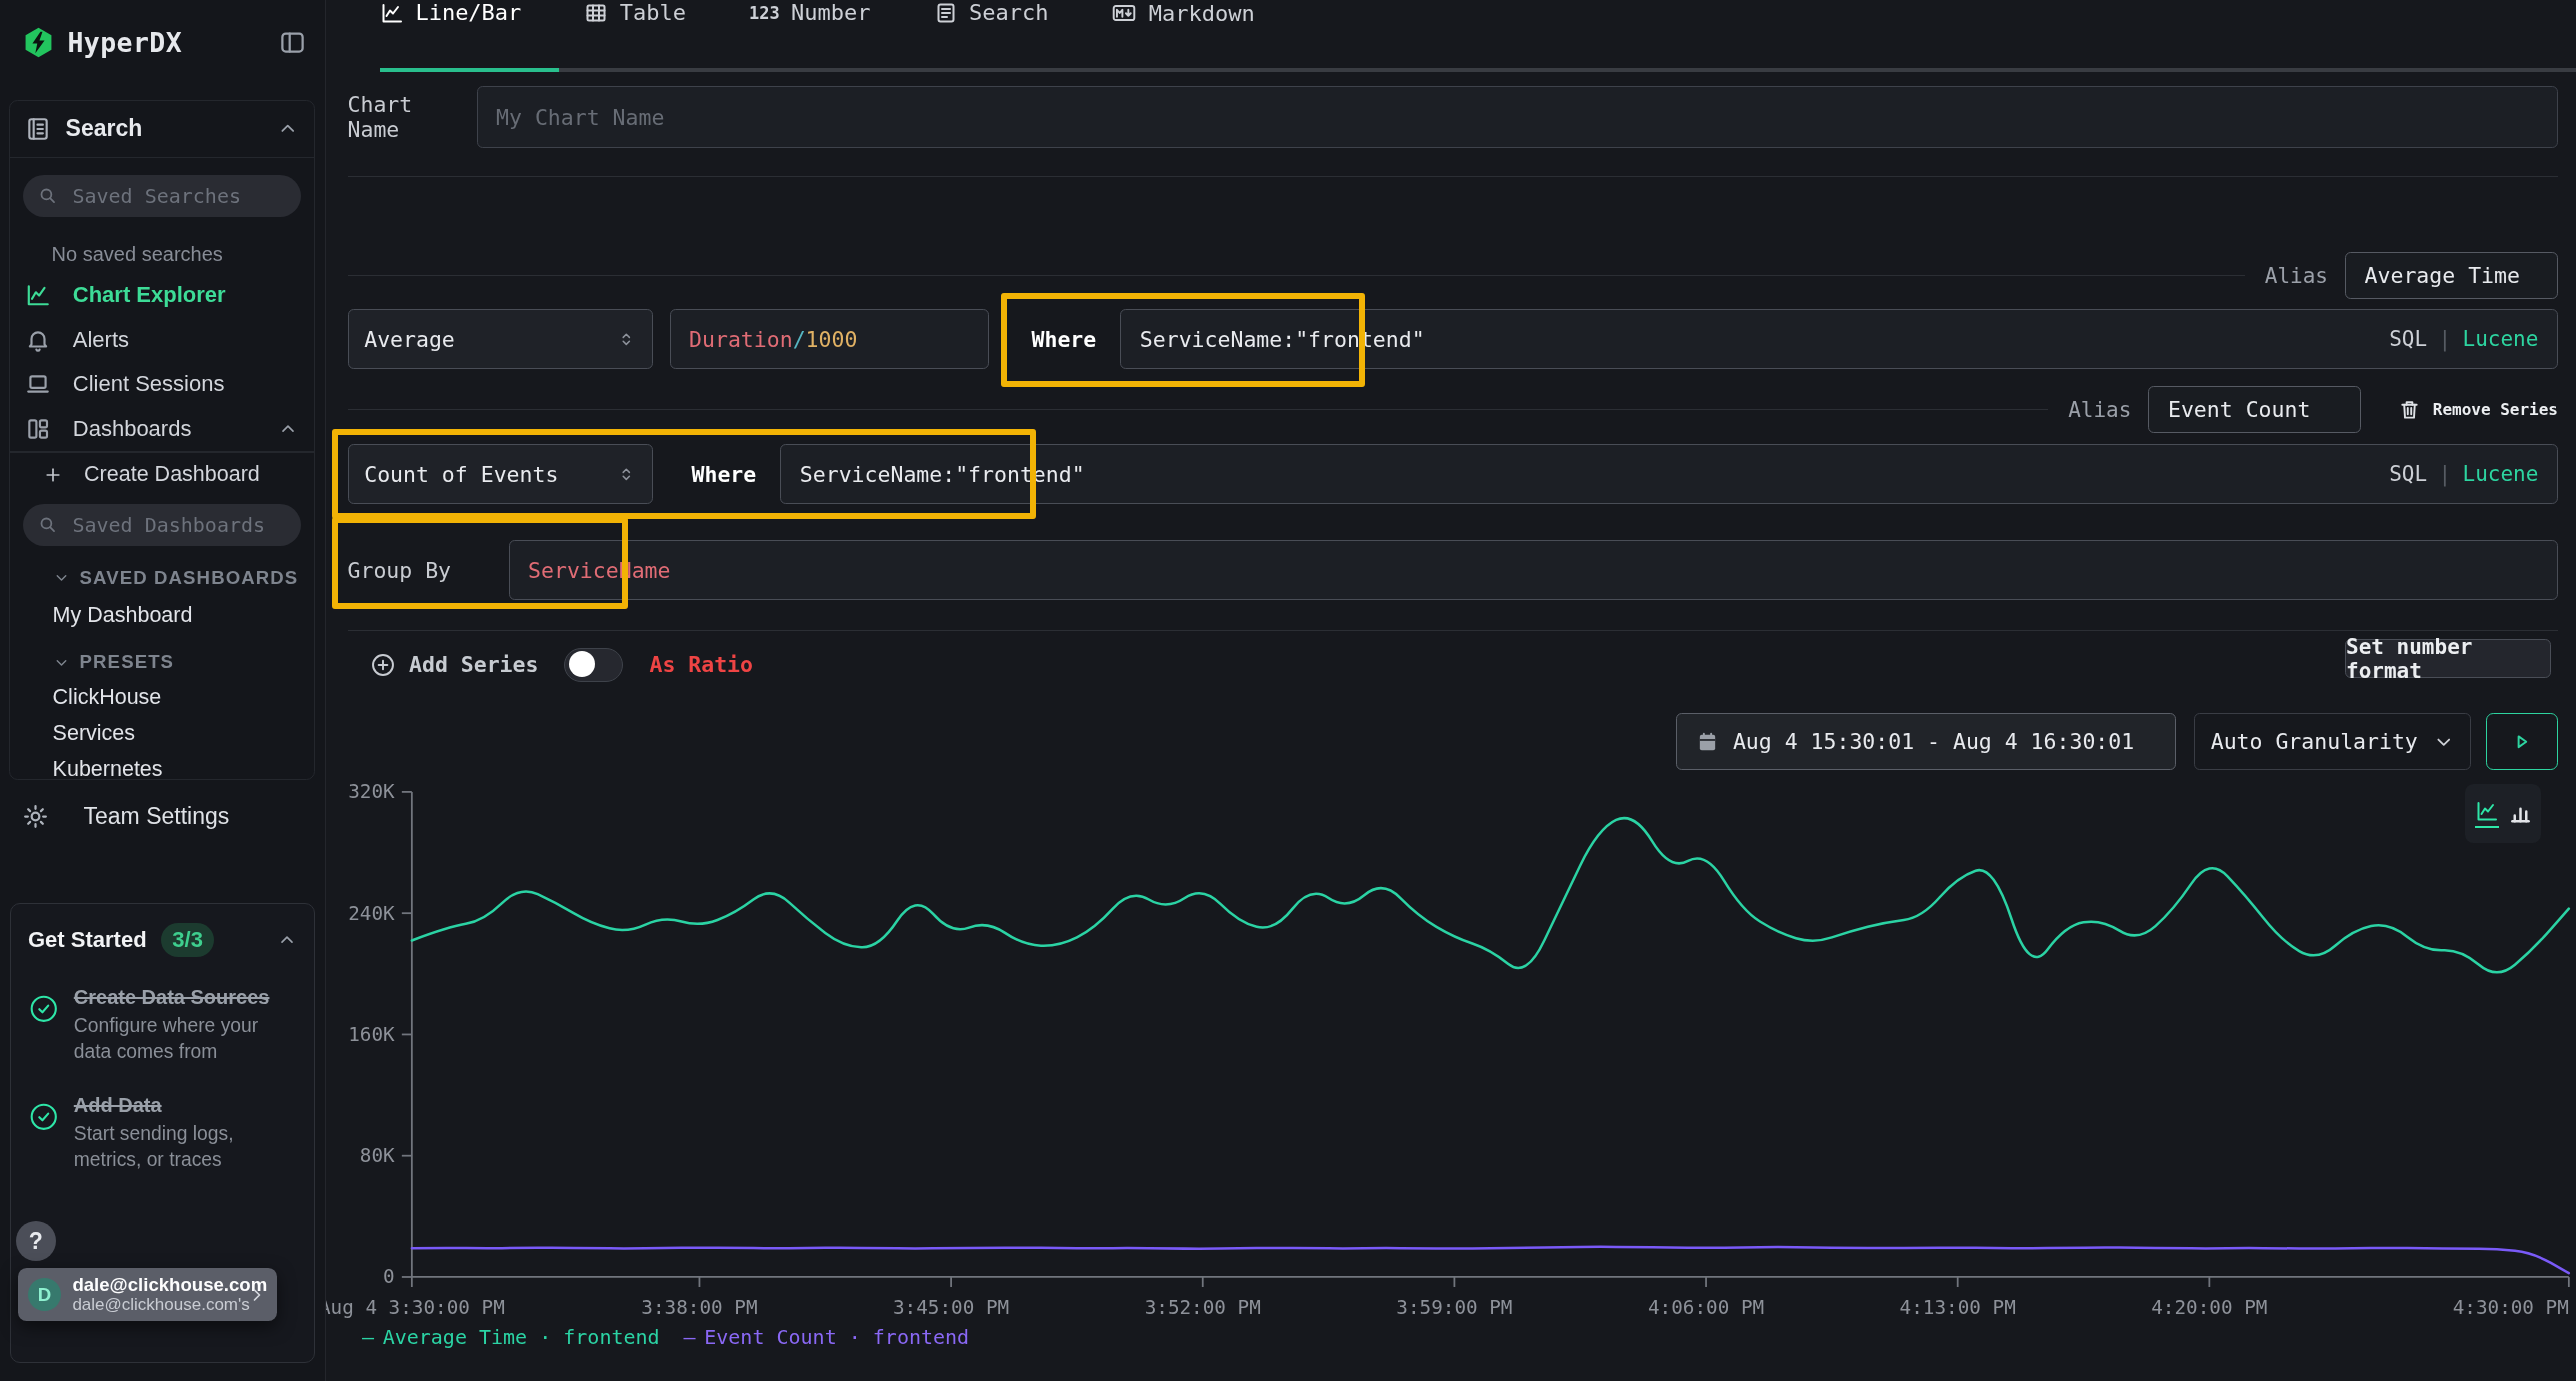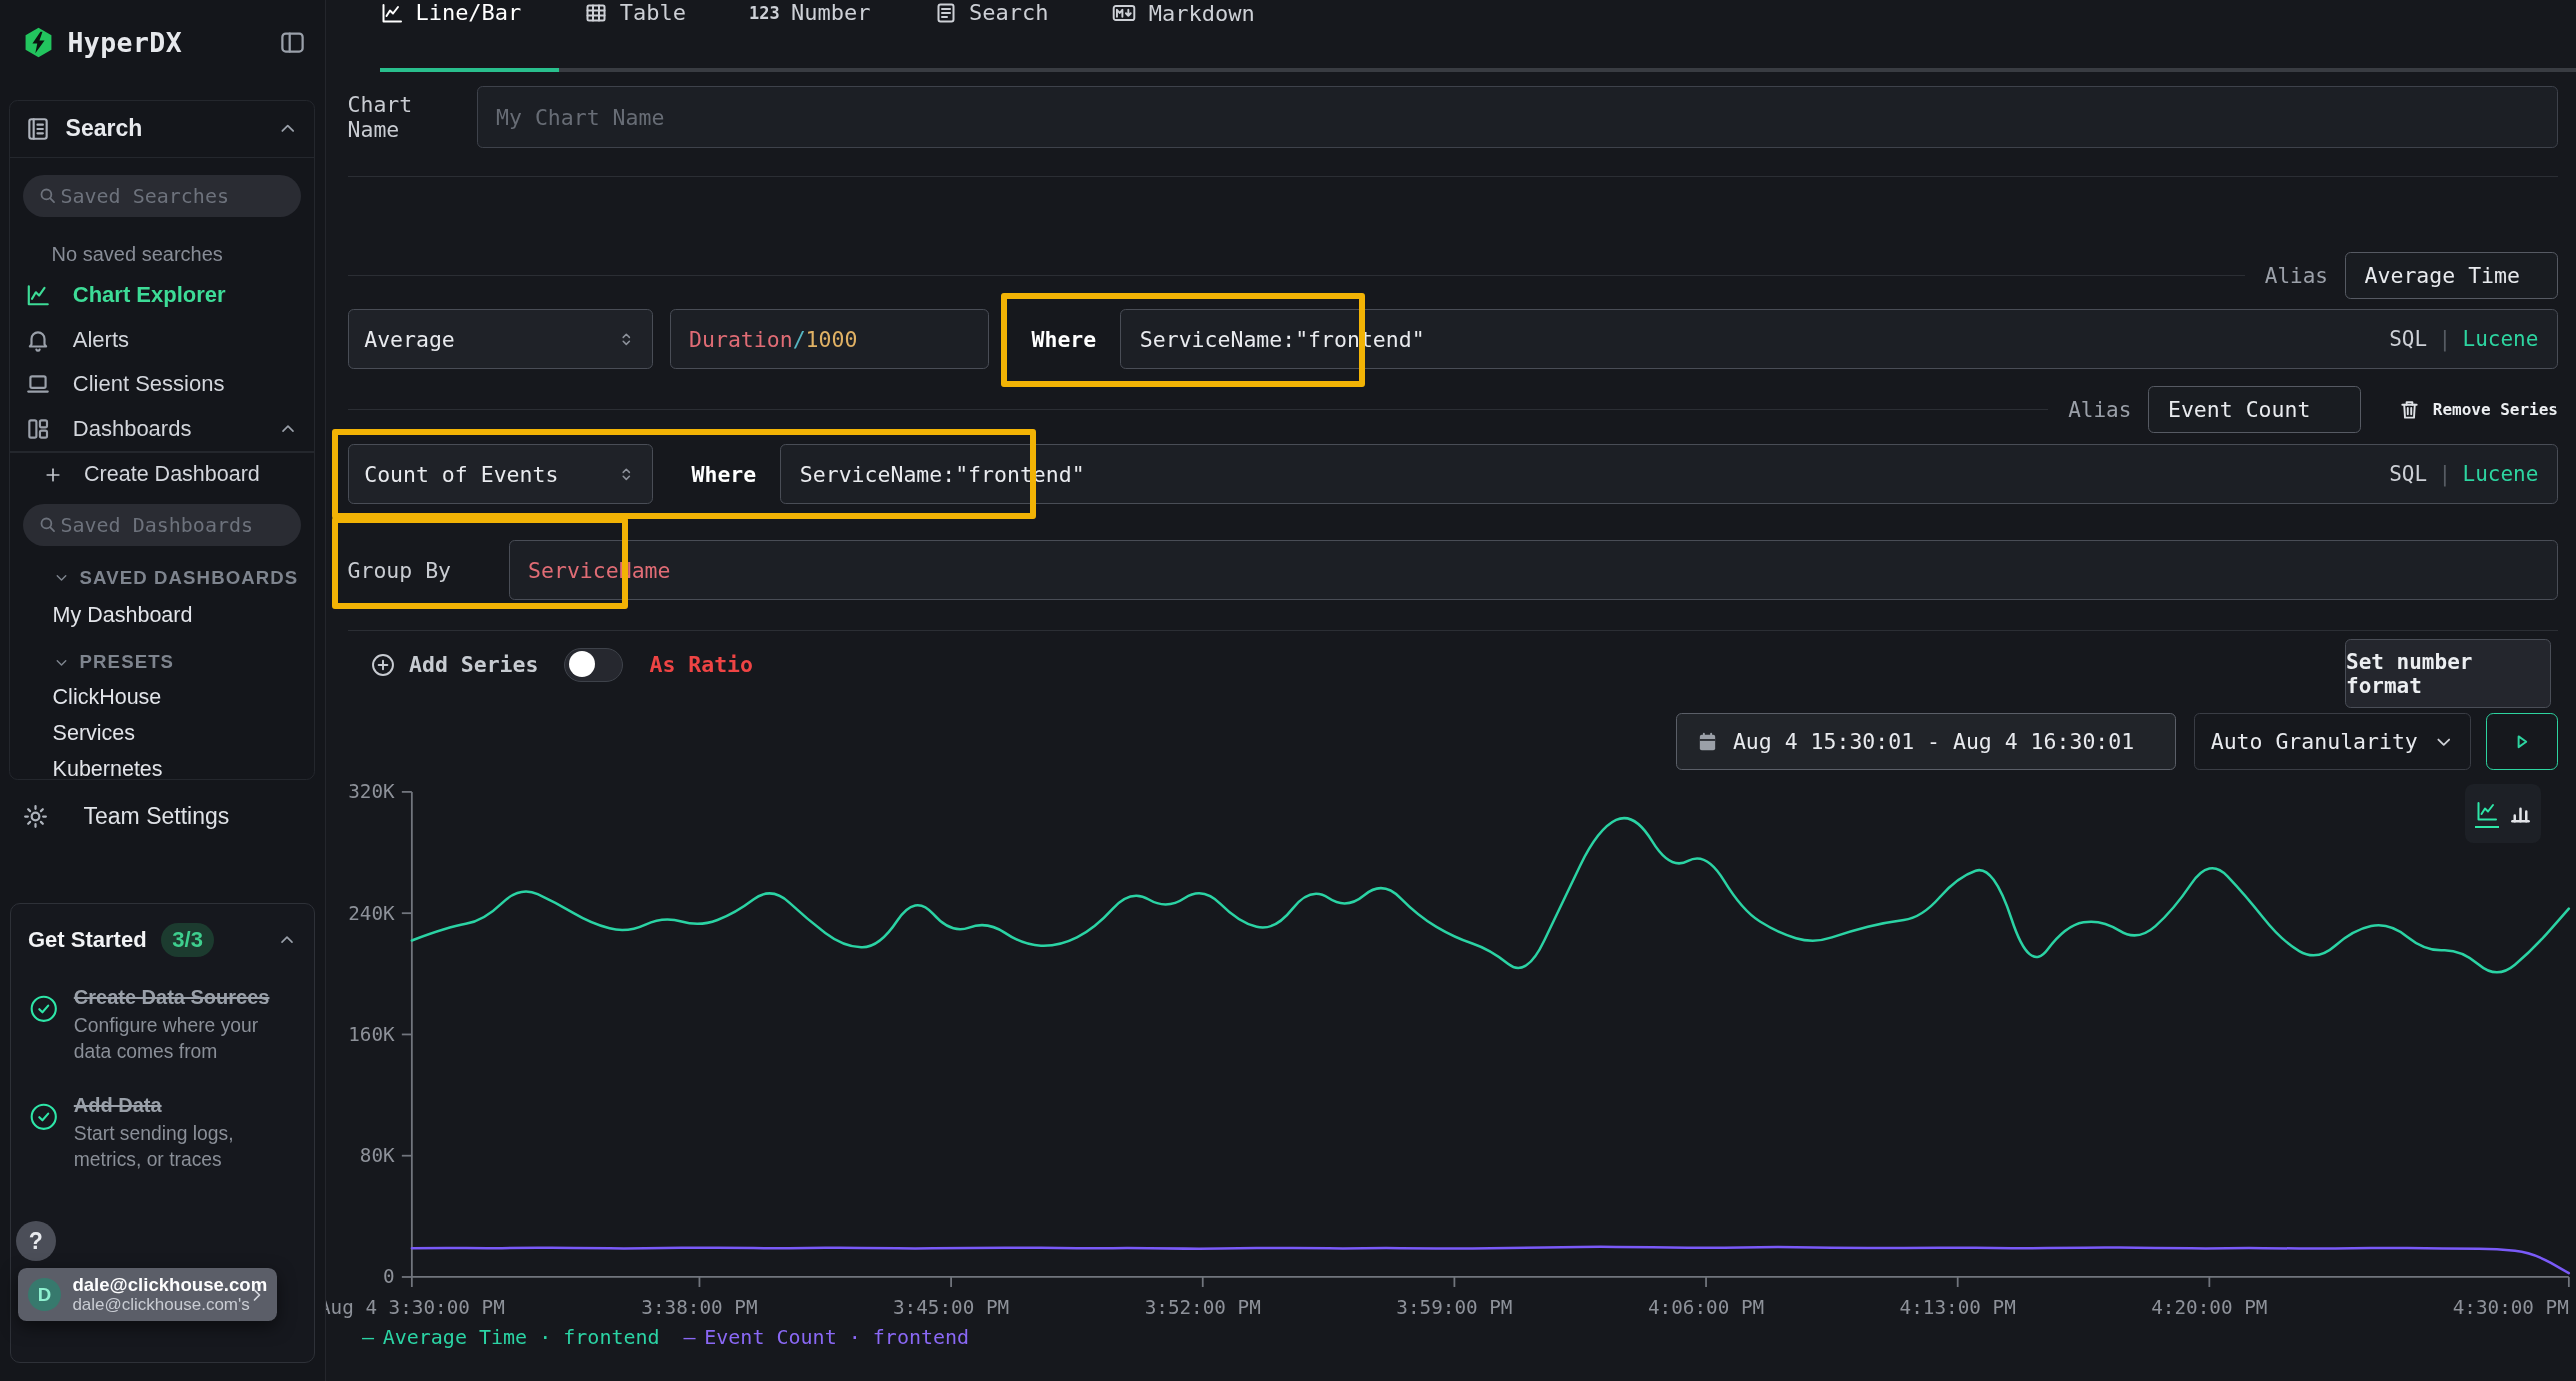--- a/index.html
+++ b/index.html
@@ -10,21 +10,21 @@
 
   
   .sidebar { position:absolute; left:0; top:0; width:326px; height:1381px; background:#14161b; border-right:1.4px solid #24262c; z-index:5; }
   .logo-row { display:flex; align-items:center; gap:13px; padding:26px 18.6px 0 21.5px; }
   .logo-title { font-family:"DejaVu Sans Mono","Liberation Mono",monospace; font-weight:bold; font-size:26.5px; letter-spacing:0.4px; }
   .logo-spacer { flex:1; }
   .nav-box { position:absolute; left:8.6px; right:10px; top:100px; height:680px; border:1.4px solid #24272d; border-radius:8.6px; overflow:hidden; }
   .side-head { display:flex; align-items:center; gap:14.3px; padding:14.3px 15.7px; }
   .side-head .t { font-size:23px; font-weight:600; color:#e8eaee; flex:1; }
   .side-div { height:1.4px; background:#24272d; }
-  .pill-input { display:flex; align-items:center; gap:2px; margin:17px 13px 7.2px 13px; height:42px; border-radius:715px; background:#2a2c33; padding:0 14.3px; color:#6d727c; }
+  .pill-input { display:flex; align-items:center; gap:14px; margin:17px 13px 7.2px 13px; height:42px; border-radius:715px; background:#2a2c33; padding:0 14.3px; color:#6d727c; }
   .pill-input input { flex:1; background:transparent; border:none; outline:none; color:#cfd2d8; font-family:"DejaVu Sans Mono","Liberation Mono",monospace; font-size:20px; }
   .pill-input input::placeholder { color:#6d727c; }
   .empty-note { color:#878c96; font-size:20px; padding:18.6px 0 7.2px 42px; }
   .nav-item { display:flex; align-items:center; gap:21.5px; padding:9.3px 15.7px; font-size:22px; color:#d3d6dc; cursor:pointer; }
   .nav-item .grow { flex:1; }
   .nav-item.active { color:#3ddc97; font-weight:bold; }
   .subtle { color:#9aa0aa; }
   .section-lbl { display:flex; align-items:center; gap:10px; color:#7e848e; font-size:18.6px; letter-spacing:1.1px; padding:14.3px 0 5.7px 43px; font-weight:600; }
   .plain-item { font-size:21.5px; color:#e2e4e9; padding:8.6px 0 8.6px 43px; cursor:pointer; }
   .team-row { position:absolute; left:0; top:793px; display:flex; align-items:center; gap:35px; padding:0 21.5px; height:46px; font-size:23px; color:#dfe2e7; }
@@ -433,21 +433,21 @@
             <line x1="8" y1="12" x2="16" y2="12"></line>
           </svg>
       </span>
       <span class="ctl-label" style="color:#c7cbd1;">Add Series</span>
     </div>
     <div class="toggle">
         <span class="knob"></span>
       </div>
     <span class="ctl-label" style="color:#ef4444;">As Ratio</span>
   </div>
-  <div class="btn" style="position:absolute; left:2019px; top:639px; width:206px; height:69px;">Set number format</div>
+  <div class="btn" style="position:absolute; left:2019px; top:639px; width:206px; height:39px;">Set number format</div>
 
   <div class="inputbox" style="position:absolute; left:1350px; top:713px; width:500px; height:57px; background:#212429; border-color:#5b5f68; gap:14.3px;">
     <span style="color:#9ba0a8">
       <svg viewBox="0 0 24 24" style="width:23px;height:23px;display:block">
           <rect x="4" y="5" width="16" height="16" rx="2" fill="currentColor"></rect>
           <rect x="4" y="9.5" width="16" height="1.8" fill="#212429"></rect>
           <rect x="7.2" y="2.8" width="2" height="4" rx="1" fill="currentColor"></rect>
           <rect x="14.8" y="2.8" width="2" height="4" rx="1" fill="currentColor"></rect>
         </svg>
     </span>

